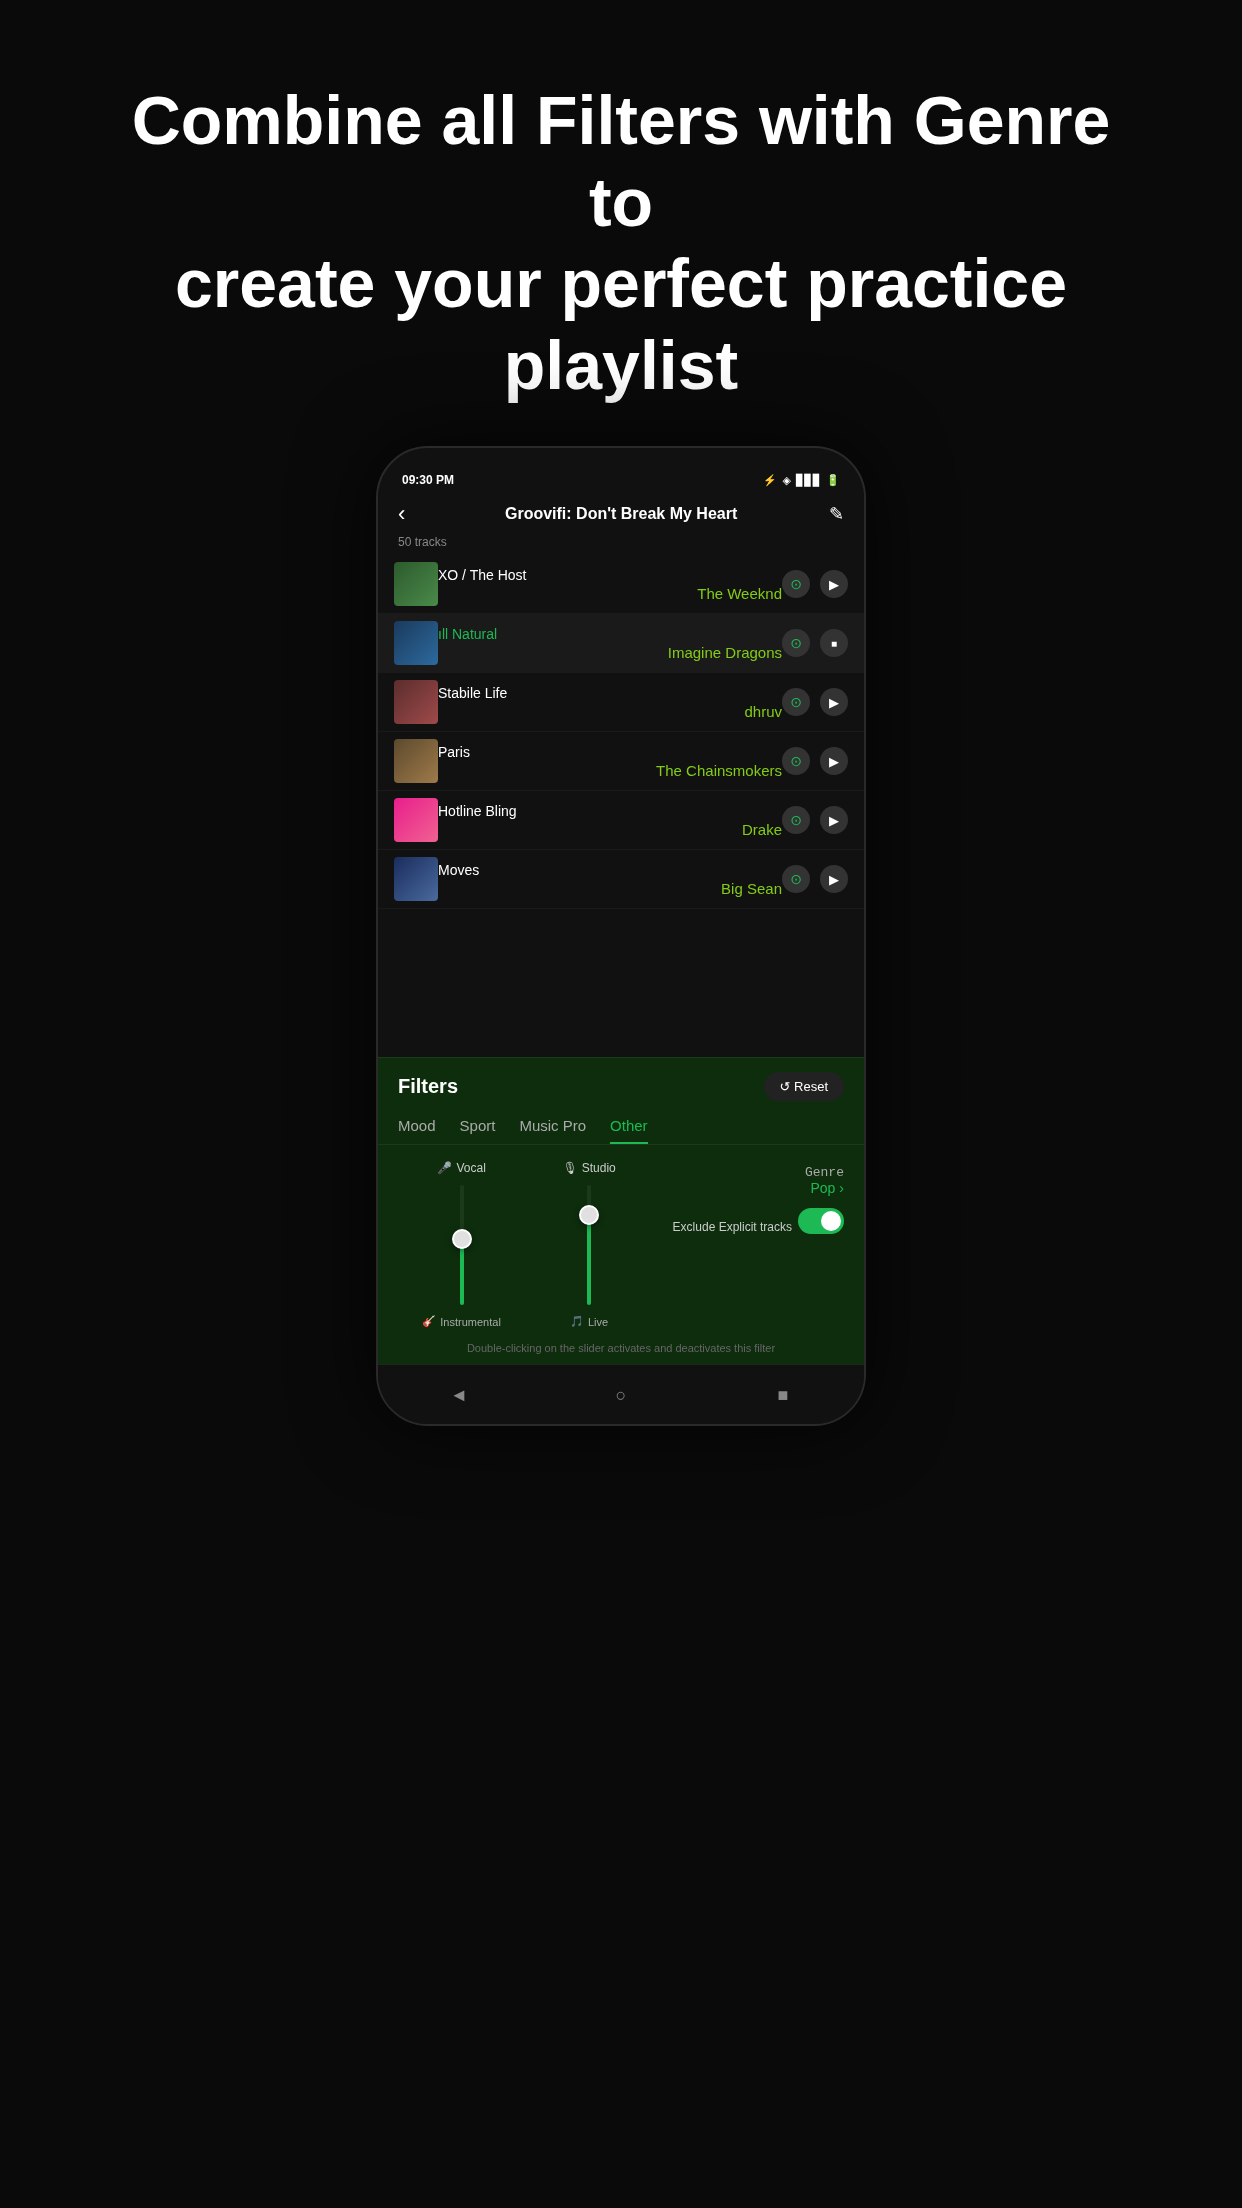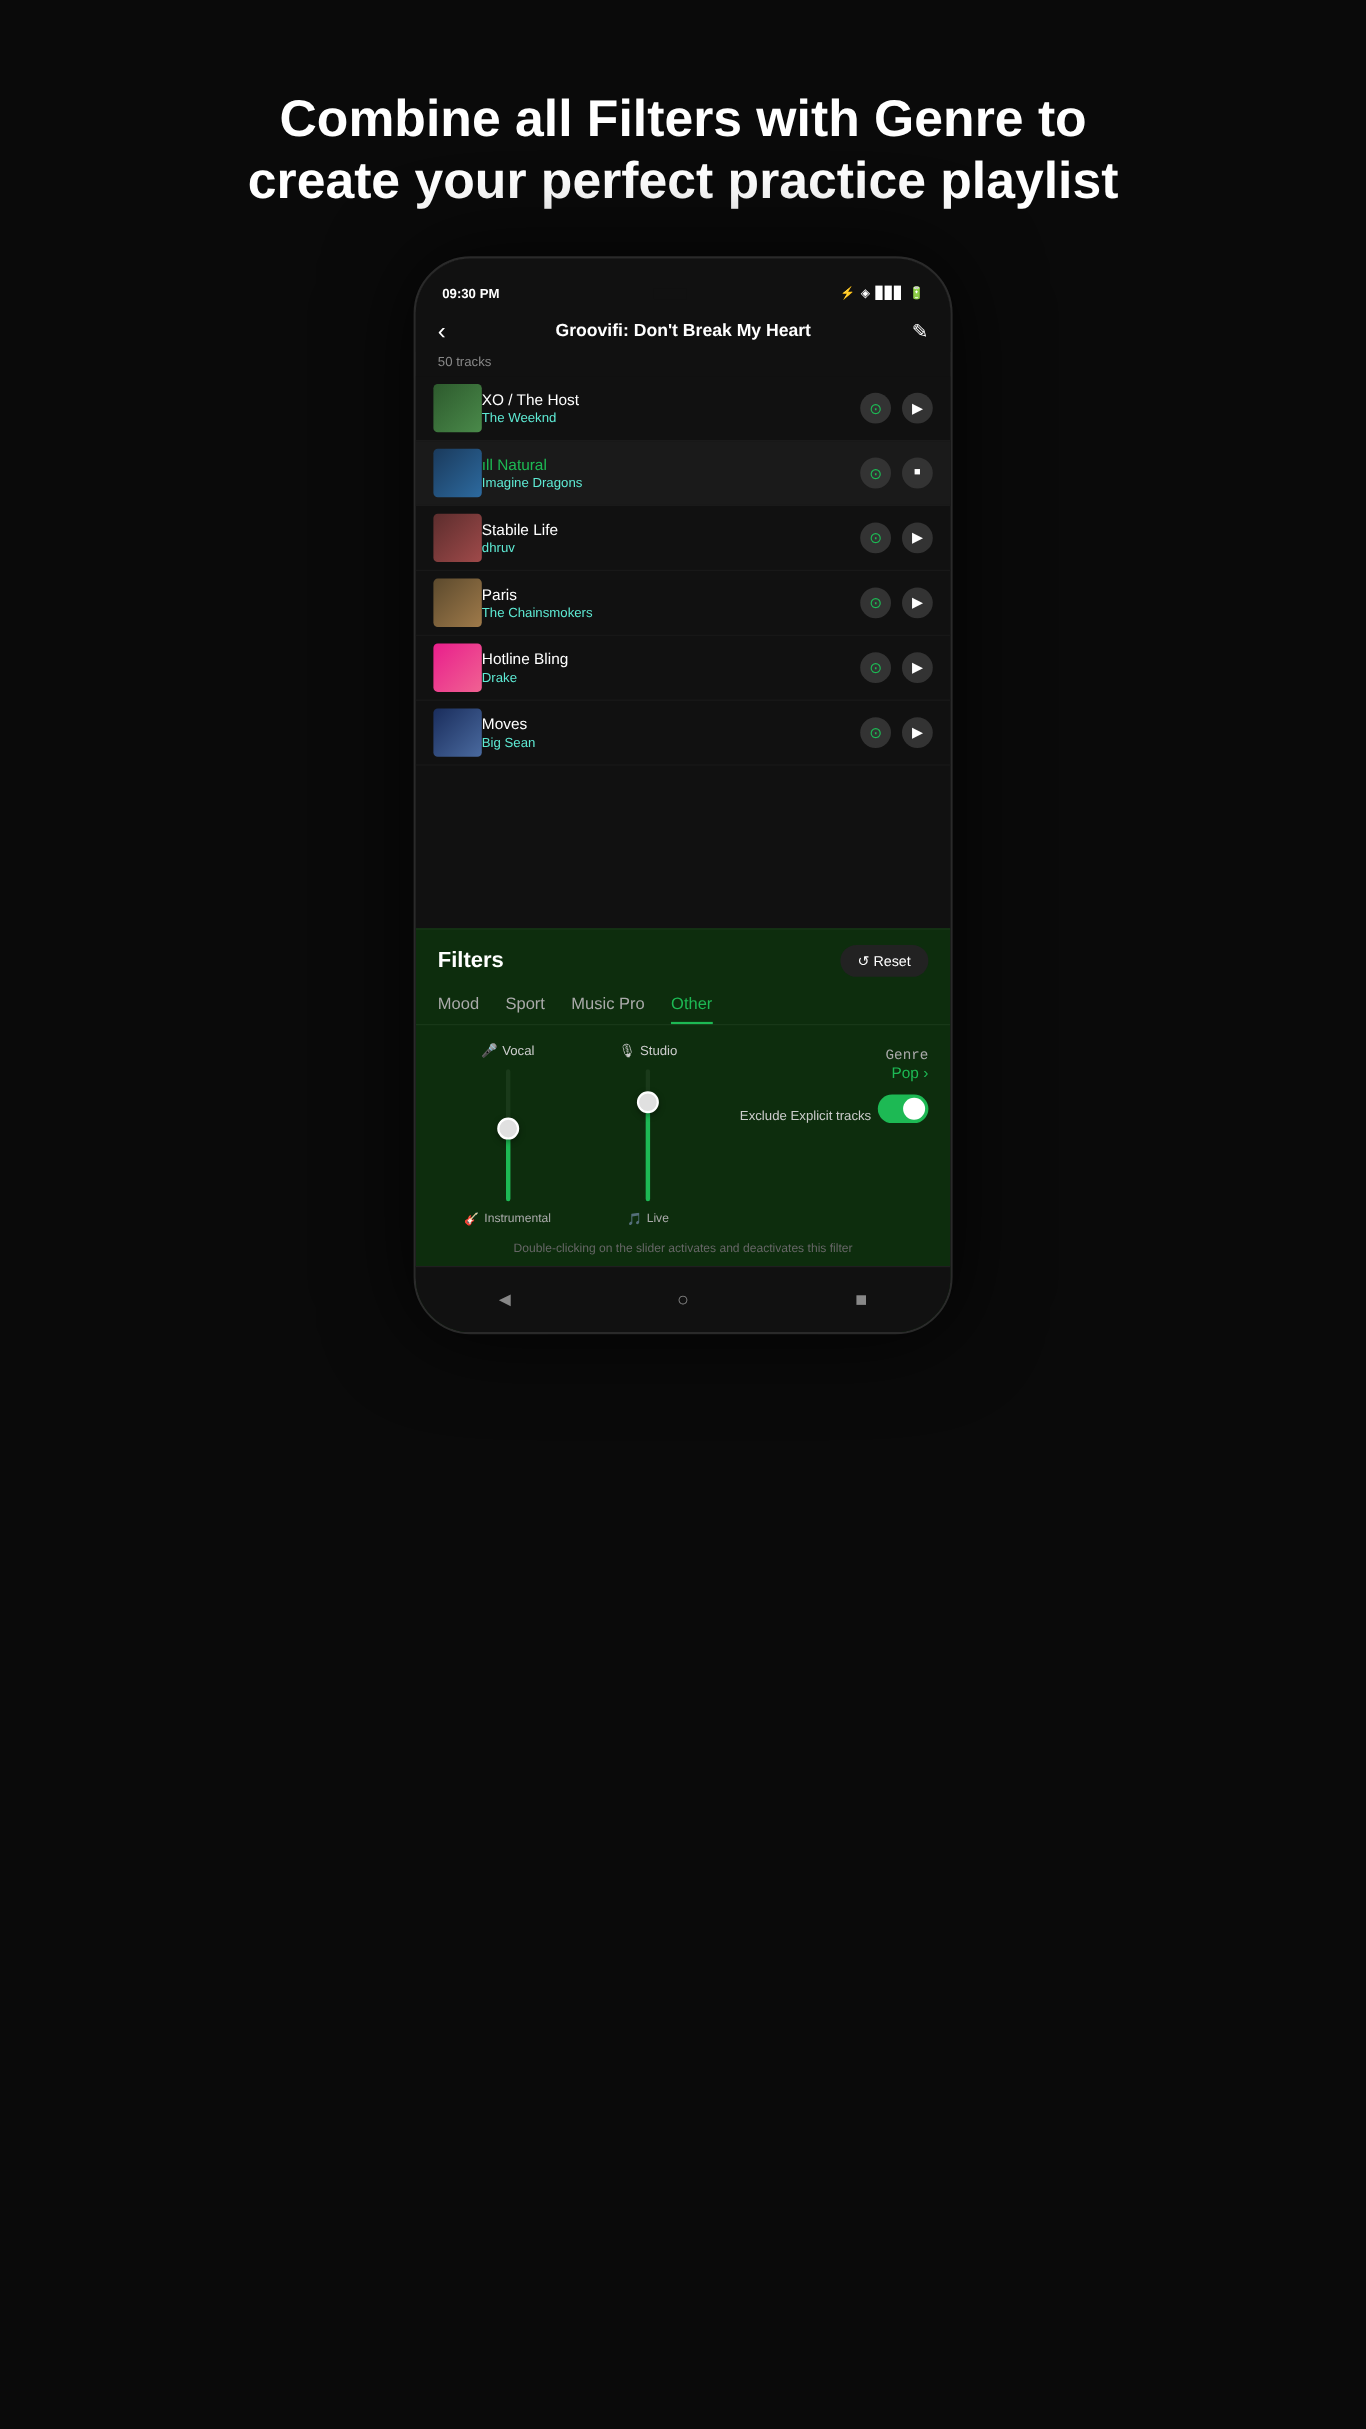--- a/index.html
+++ b/index.html
@@ -15,21 +15,21 @@
       overflow: hidden;
     }
 
     .page-header {
       text-align: center;
       padding: 80px 100px 40px;
       color: #fff;
     }
 
     .page-header h1 {
-      font-size: 47px;
+      font-size: 68px;
       font-weight: 800;
       line-height: 1.2;
     }
 
     
     .phone-shell {
       width: 490px;
       height: 980px;
       background: #111;
       border-radius: 52px;
@@ -155,23 +155,24 @@
       white-space: nowrap;
       overflow: hidden;
       text-overflow: ellipsis;
     }
 
     .track-name.playing {
       color: #1db954;
     }
 
     .track-artist {
-      font-size: 12px;
-      color: #5eead4;
+      font-size: 15px;
+      color: #84cc16;
       margin-top: 2px;
+      text-align: right;
     }
 
     .track-actions {
       display: flex;
       align-items: center;
       gap: 10px;
     }
 
     .spotify-btn {
       width: 28px;

